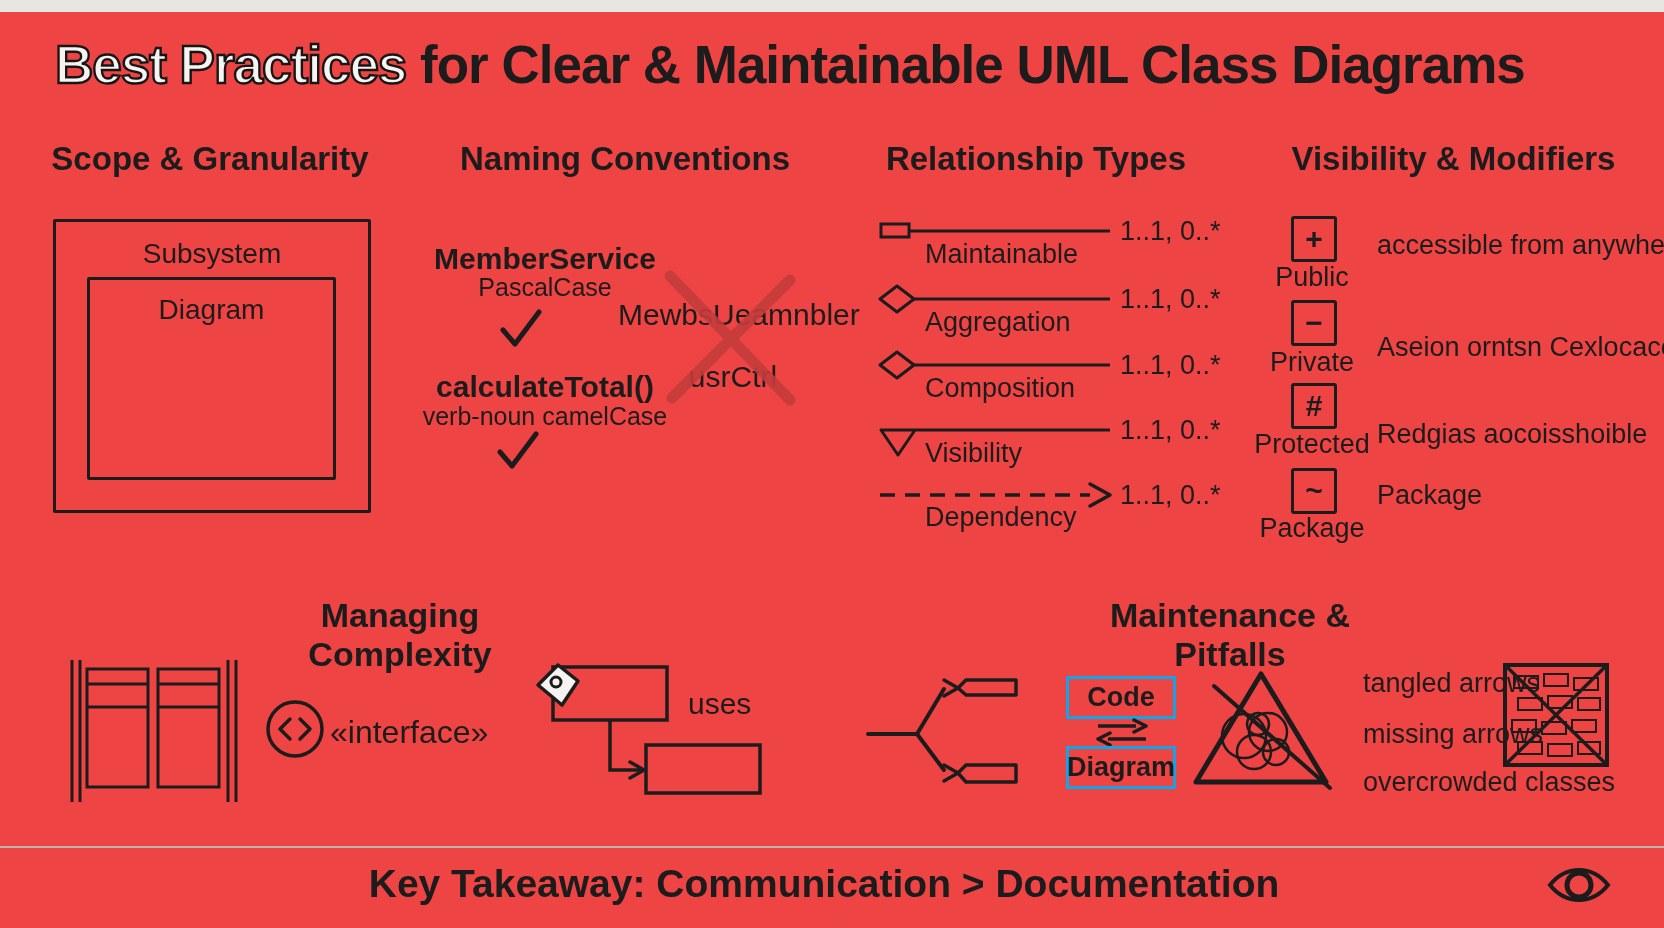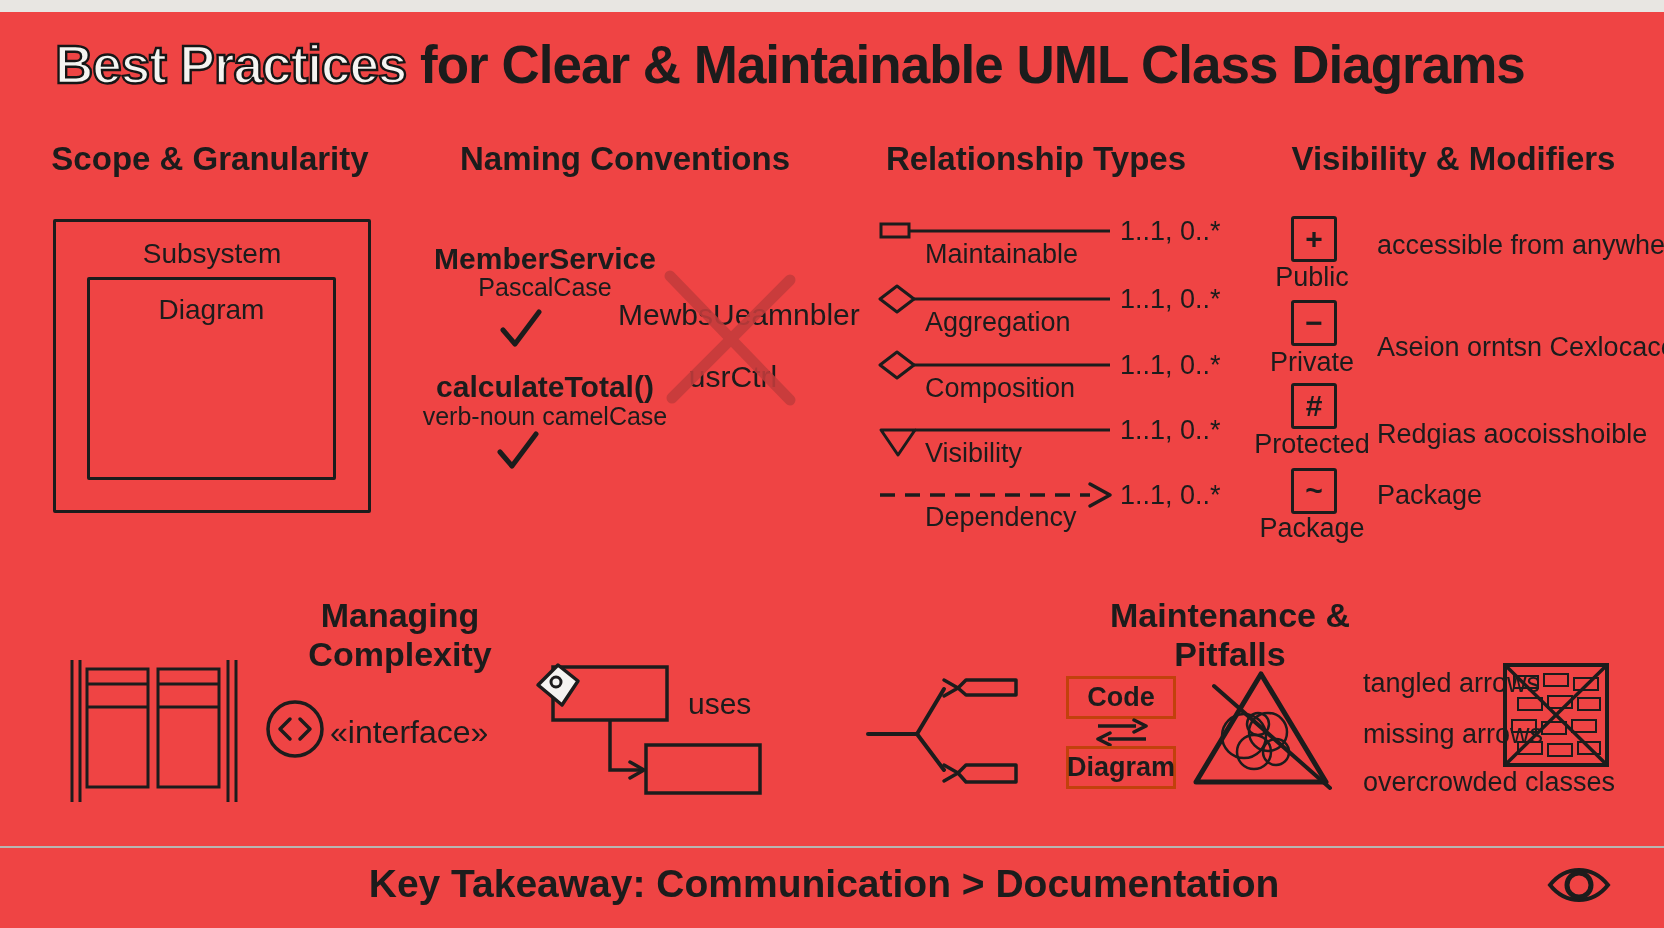--- a/index.html
+++ b/index.html
@@ -25,21 +25,21 @@
   .nm-bad{font-size:30px;font-weight:400;width:230px;}
   
   .rel-label{font-size:27px;font-weight:400;}
   .rel-mult{font-size:27px;font-weight:400;white-space:nowrap;}
   
   .vis-box{position:absolute;width:40px;height:40px;border:3px solid #1c1c1c;border-radius:3px;
            display:flex;align-items:center;justify-content:center;font-size:30px;font-weight:700;}
   .vis-label{position:absolute;width:140px;text-align:center;font-size:27px;font-weight:400;}
   .vis-desc{position:absolute;font-size:27px;font-weight:400;white-space:nowrap;}
   
-  .sync-box{position:absolute;width:104px;height:37px;border:3px solid #c2410c;
+  .sync-box{position:absolute;width:104px;height:37px;border:3px solid #0ea5e9;
             display:flex;align-items:center;justify-content:center;font-size:27px;font-weight:700;}
   .pit-text{position:absolute;left:1363px;font-size:27px;font-weight:400;white-space:nowrap;}
   .small-label{font-size:32px;font-weight:400;white-space:nowrap;}
   
   .divider{position:absolute;top:834px;left:0;width:1664px;height:2px;background:#b8b6b1;}
   .takeaway{top:850px;left:0;width:1648px;text-align:center;font-size:39px;font-weight:700;}
   svg{display:block;}
 </style>
 </head>
 <body>

